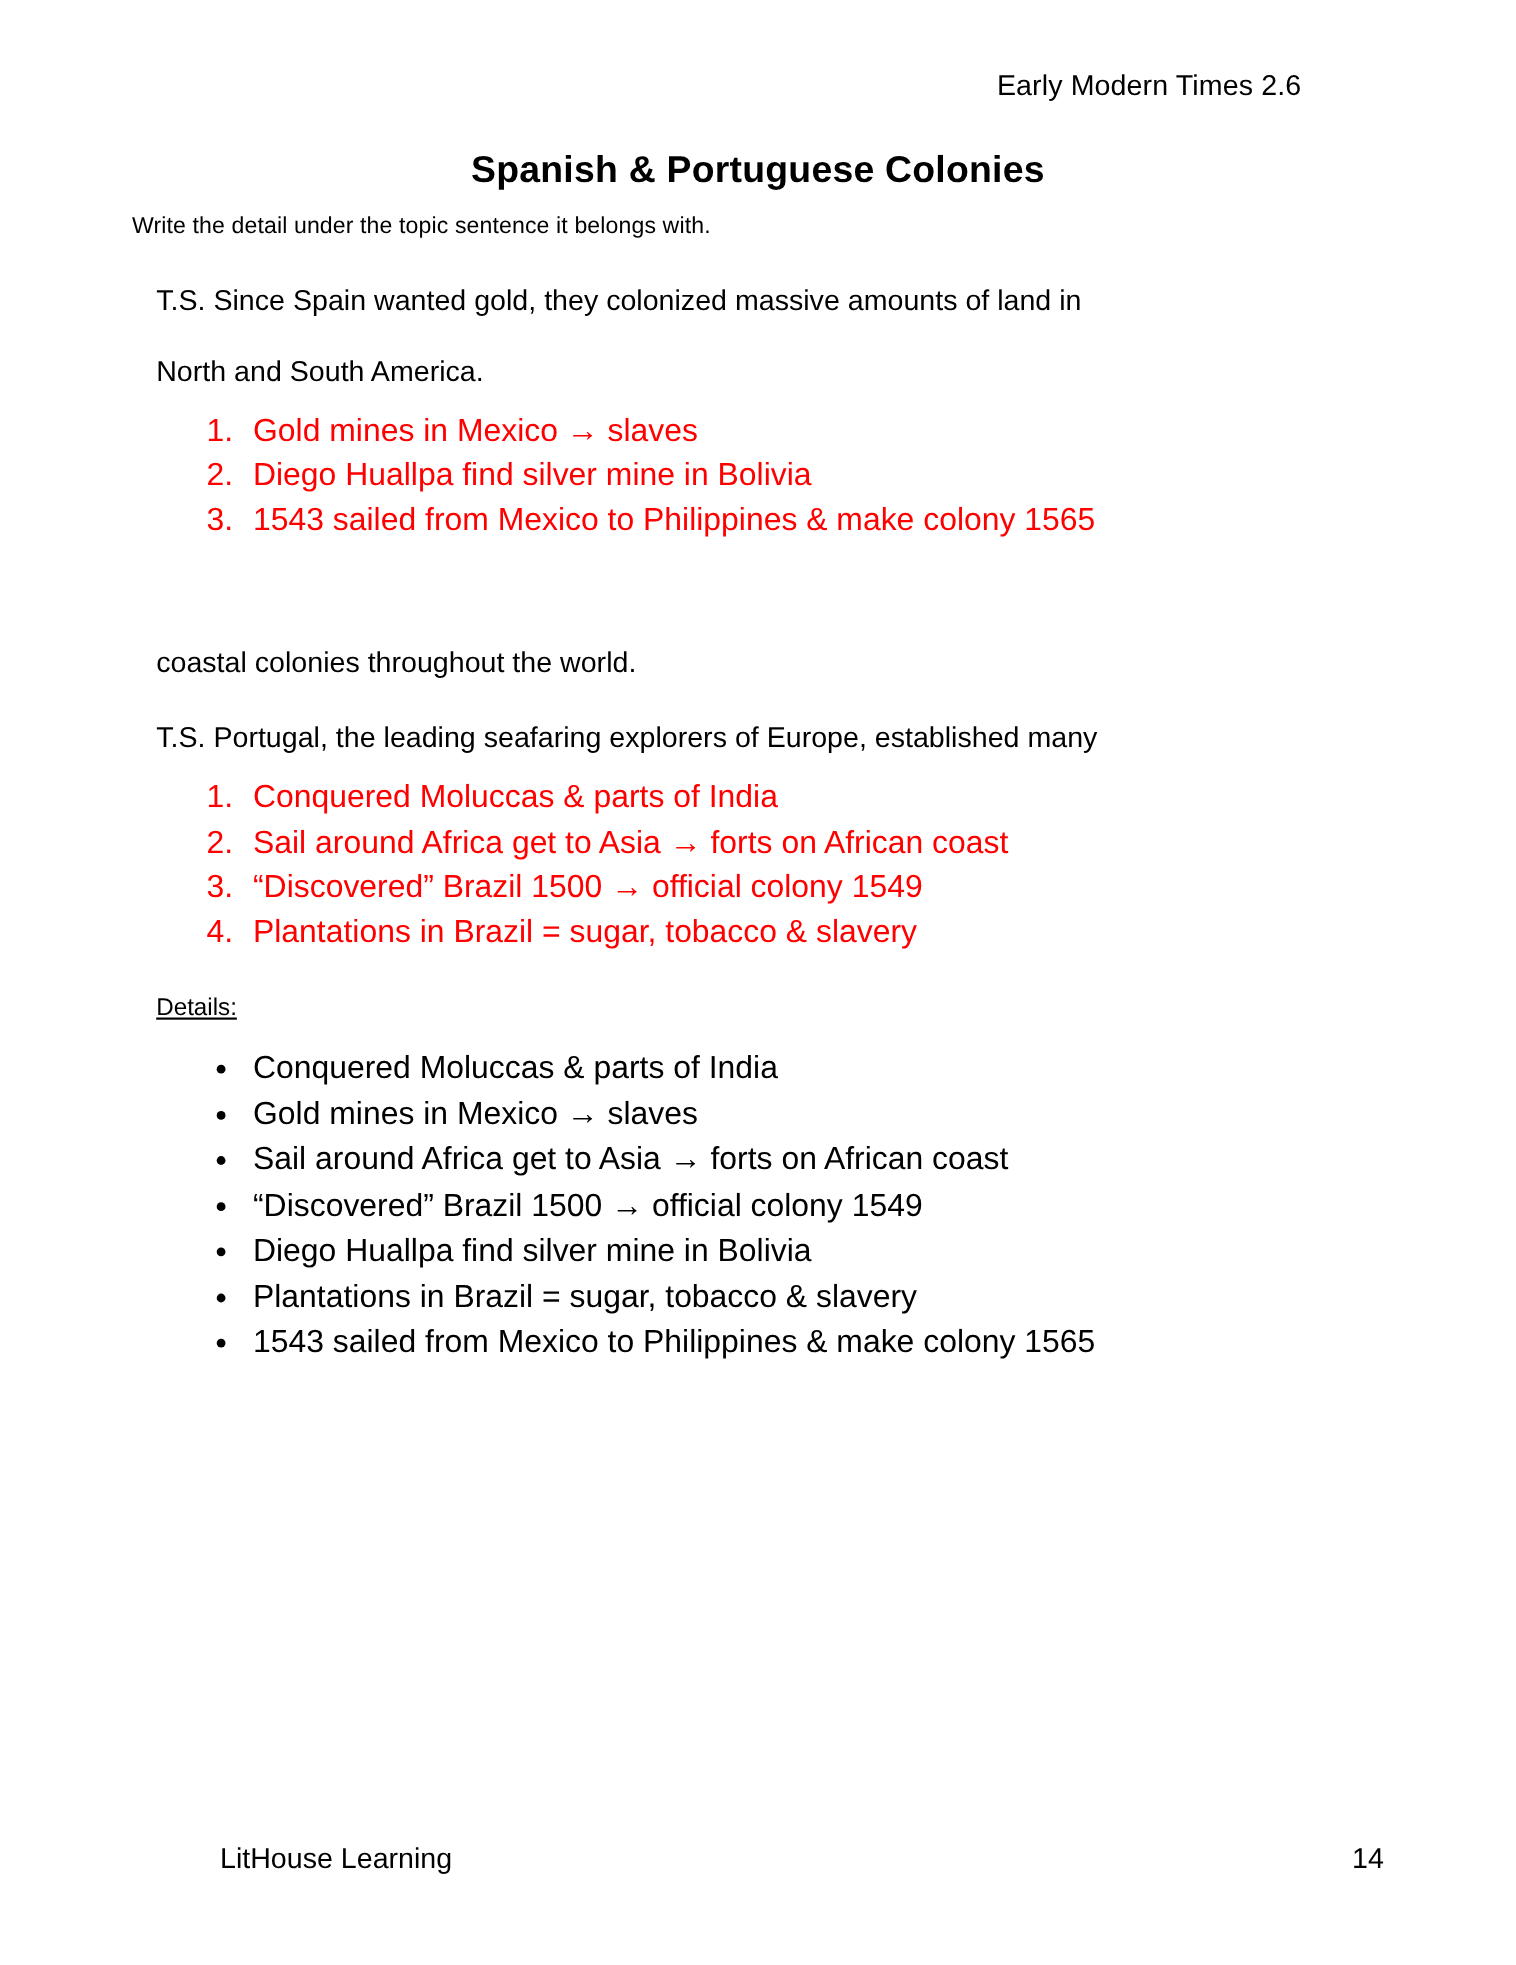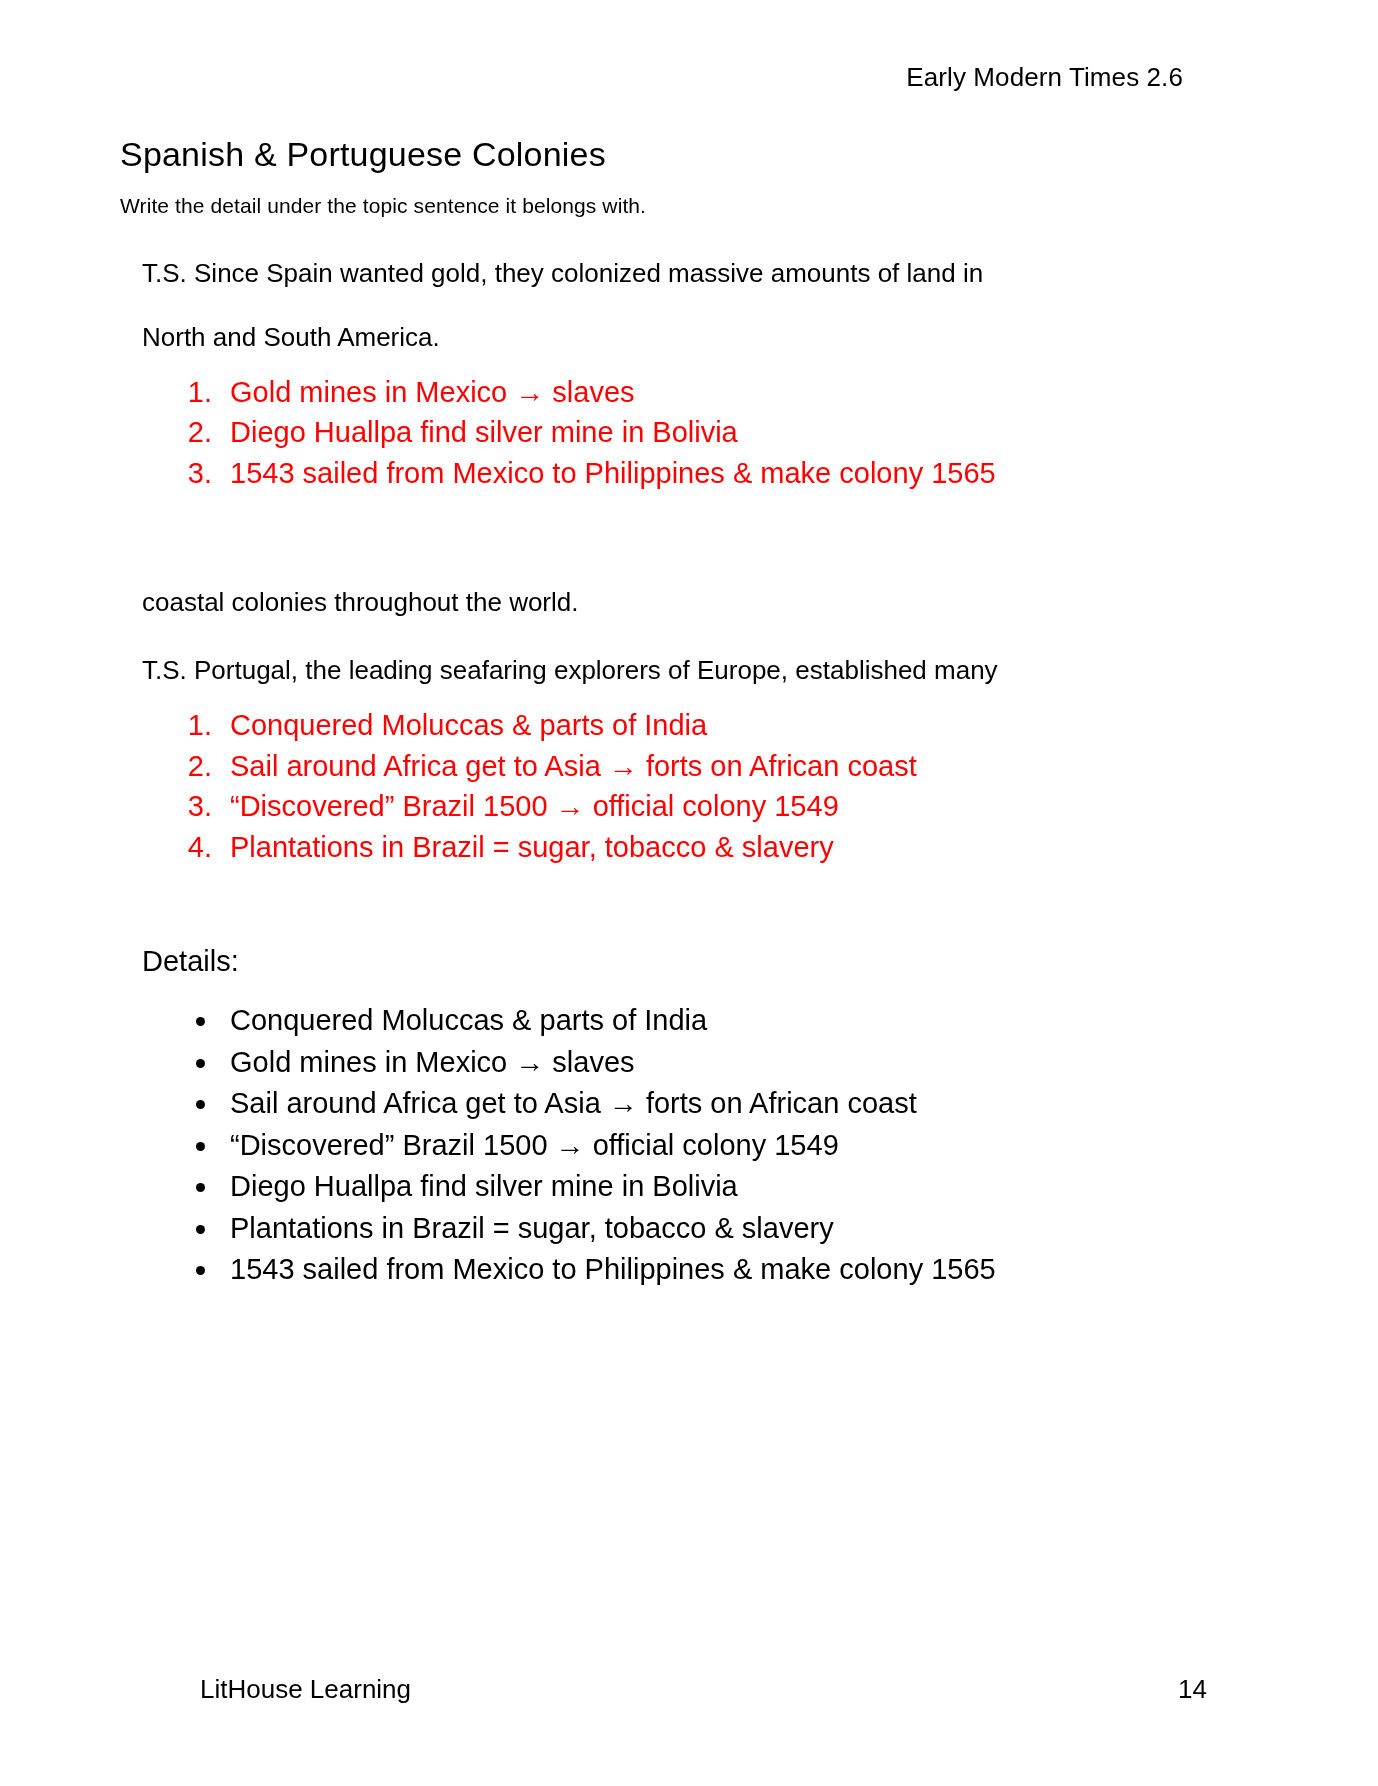--- a/index.html
+++ b/index.html
@@ -23,23 +23,23 @@
     padding: 0 120px;
   }
   .header-right {
     text-align: right;
     font-size: 26px;
     padding-top: 62px;
     padding-right: 75px;
     letter-spacing: 0.1px;
   }
   .doc-title {
-    text-align: left;
+    text-align: center;
     font-size: 34px;
-    font-weight: normal;
+    font-weight: bold;
     margin-top: 42px;
     letter-spacing: 0.2px;
   }
   .doc-subtitle {
     text-align: left;
     font-size: 21px;
     margin-top: 20px;
     letter-spacing: 0.1px;
   }
   .ts-line {
@@ -60,23 +60,24 @@
   }
   ol.answers li {
     margin-bottom: 8px;
     padding-left: 10px;
     line-height: 1.12;
   }
   .block-gap {
     height: 54px;
   }
   .details-label {
-    font-size: 29px;
-    margin-top: 82px;
+    font-size: 22px;
+    margin-top: 40px;
     padding-left: 22px;
+    text-decoration: underline;
   }
   ul.details {
     font-size: 29px;
     margin: 26px 0 0 0;
     padding-left: 100px;
     list-style-type: disc;
   }
   ul.details li {
     margin-bottom: 9px;
     padding-left: 10px;
@@ -91,20 +92,21 @@
     align-items: baseline;
     font-size: 26px;
   }
   .footer-center {
     flex: 1;
     text-align: left;
     padding-left: 80px;
   }
   .footer-page {
     width: 80px;
+    text-align: right;
   }
 </style>
 </head>
 <body>
 
 <div class="page">
 
   <div class="header-right">Early Modern Times 2.6</div>
 
   <div class="doc-title">Spanish &amp; Portuguese Colonies</div>

